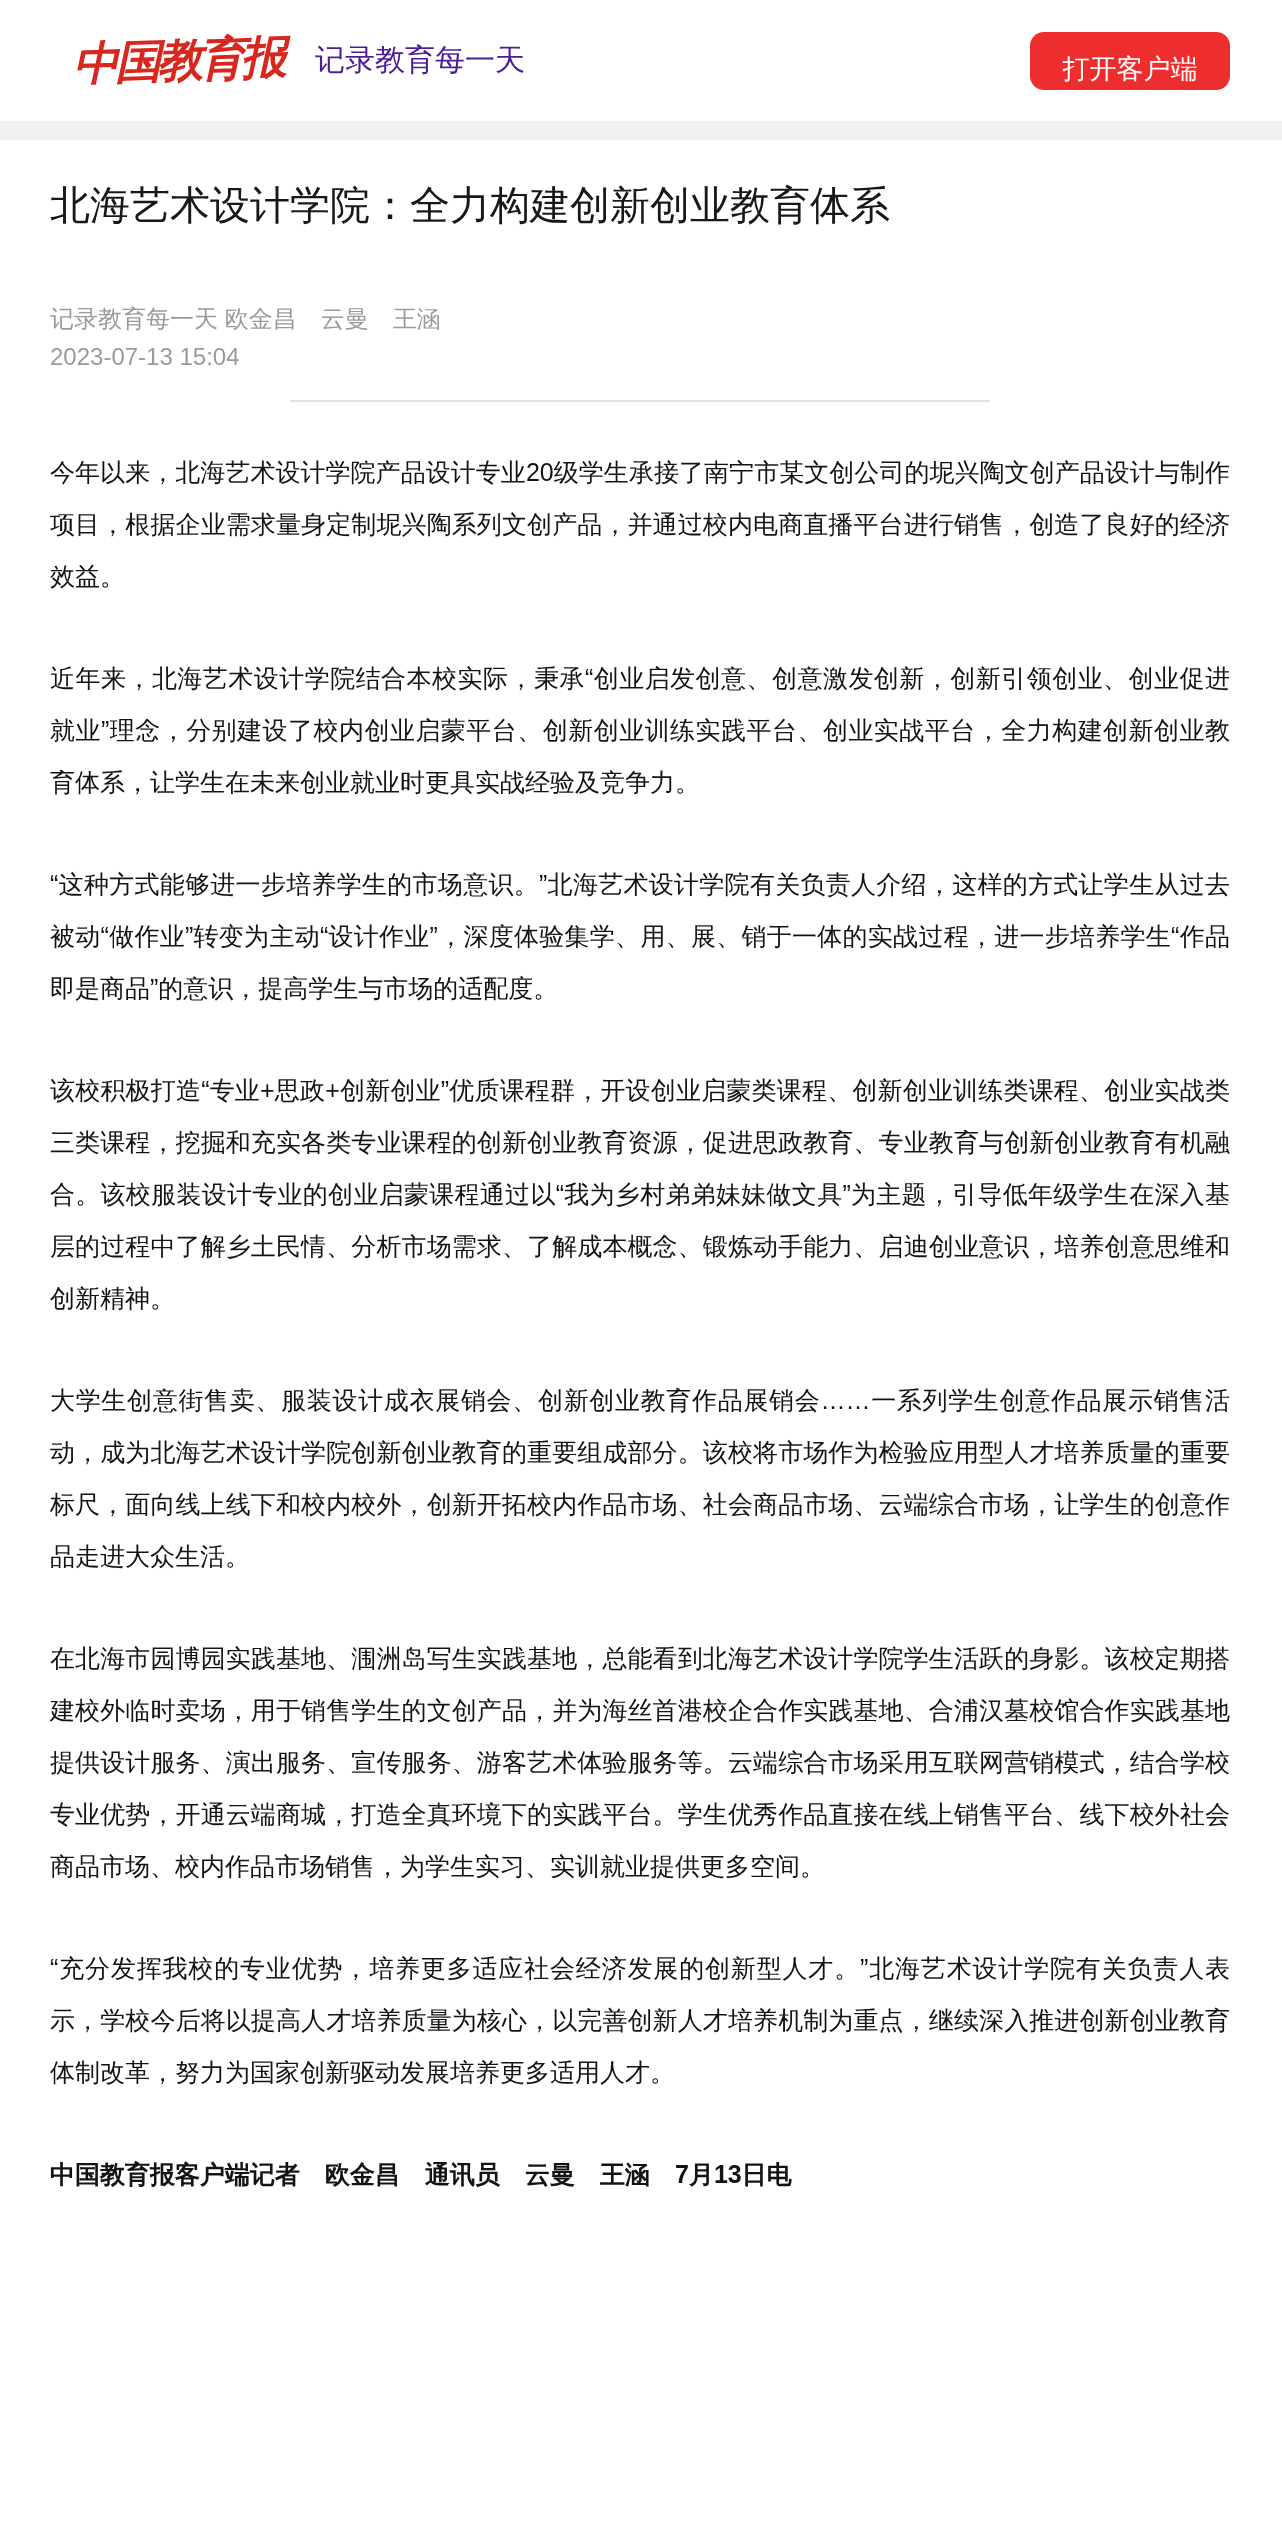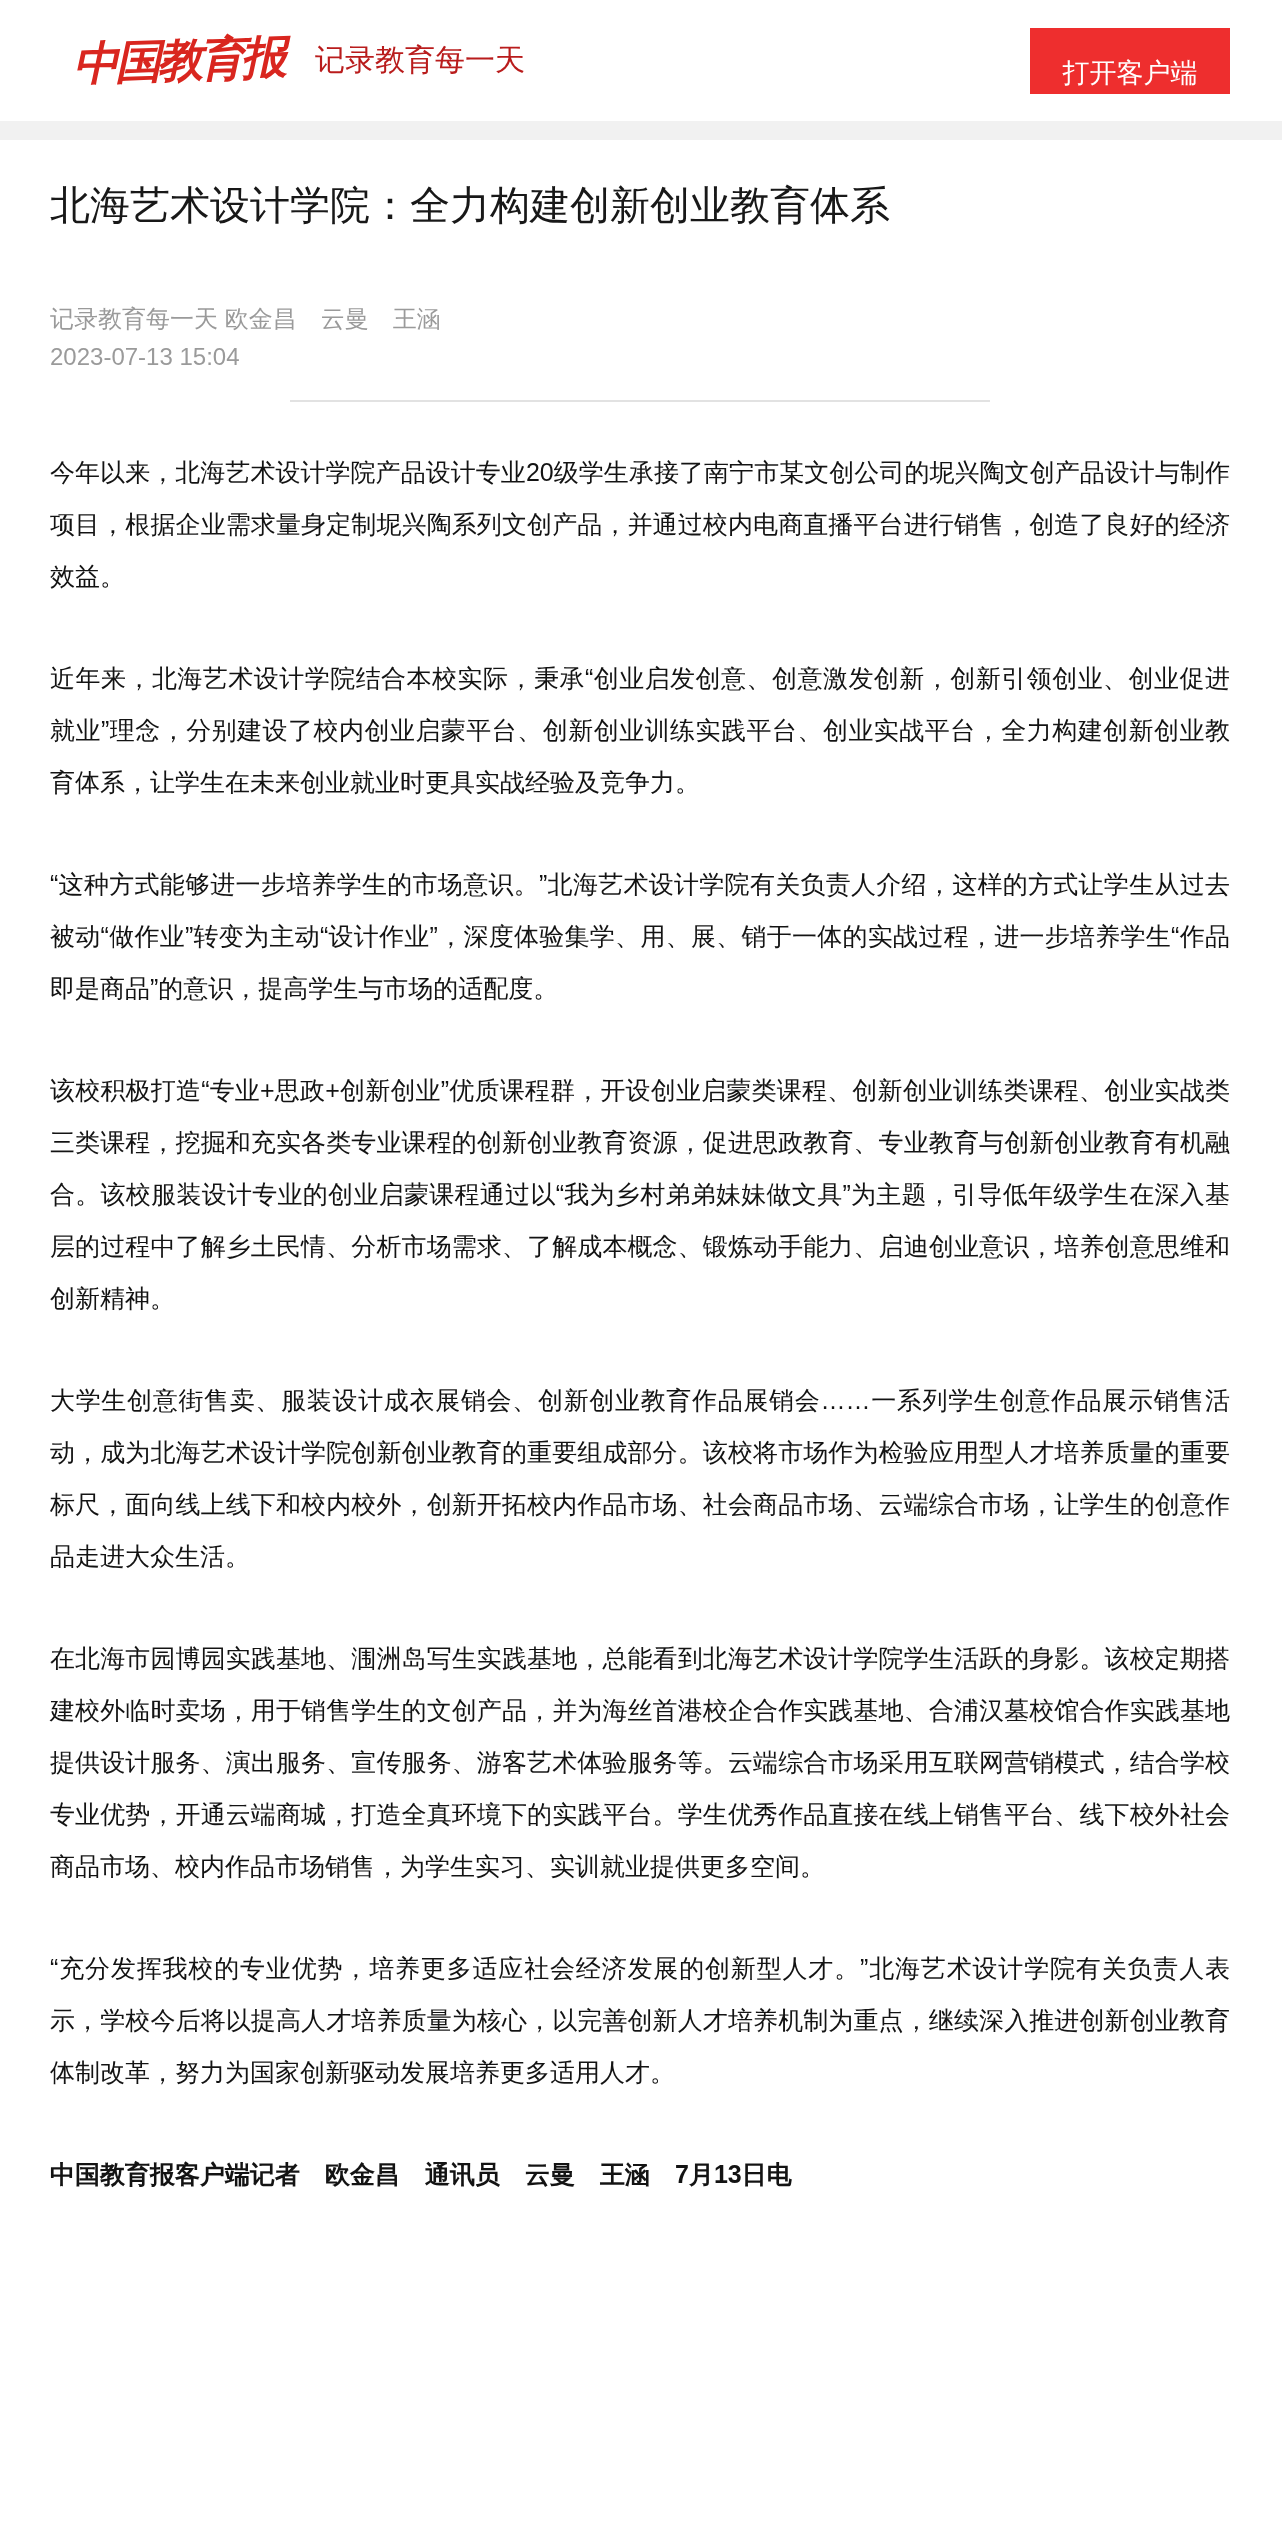--- a/index.html
+++ b/index.html
@@ -28,37 +28,37 @@
     font-size: 46px;
     letter-spacing: -4px;
     color: #d9261f;
     transform: rotate(-2deg);
     white-space: nowrap;
     cursor: pointer;
   }
   .tagline {
     margin-left: 32px;
     font-size: 30px;
-    color: #b91c1c;
+    color: #4c1d95;
     white-space: nowrap;
   }
   .open-app-button {
     margin-left: auto;
     width: 200px;
-    height: 66px;
+    height: 58px;
     background: #ee2e2e;
     border: none;
-    border-radius: 0;
+    border-radius: 14px;
     color: #ffffff;
     font-size: 27px;
     font-family: "Liberation Sans", sans-serif;
     text-align: center;
     line-height: 58px;
     cursor: pointer;
-    padding: 16px;
+    padding: 8px;
   }
   .divider-band {
     height: 19px;
     background: #f1f1f1;
   }
   
   .article {
     padding: 0 52px 0 50px;
   }
   .article-title {

